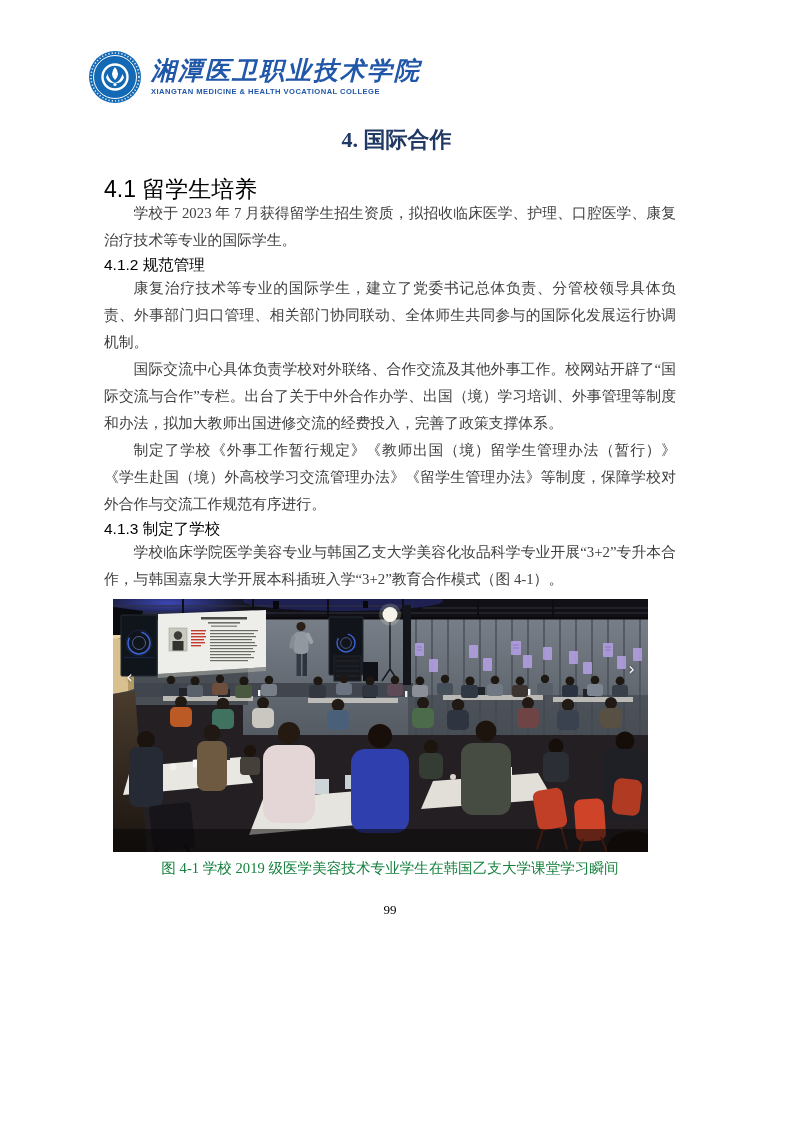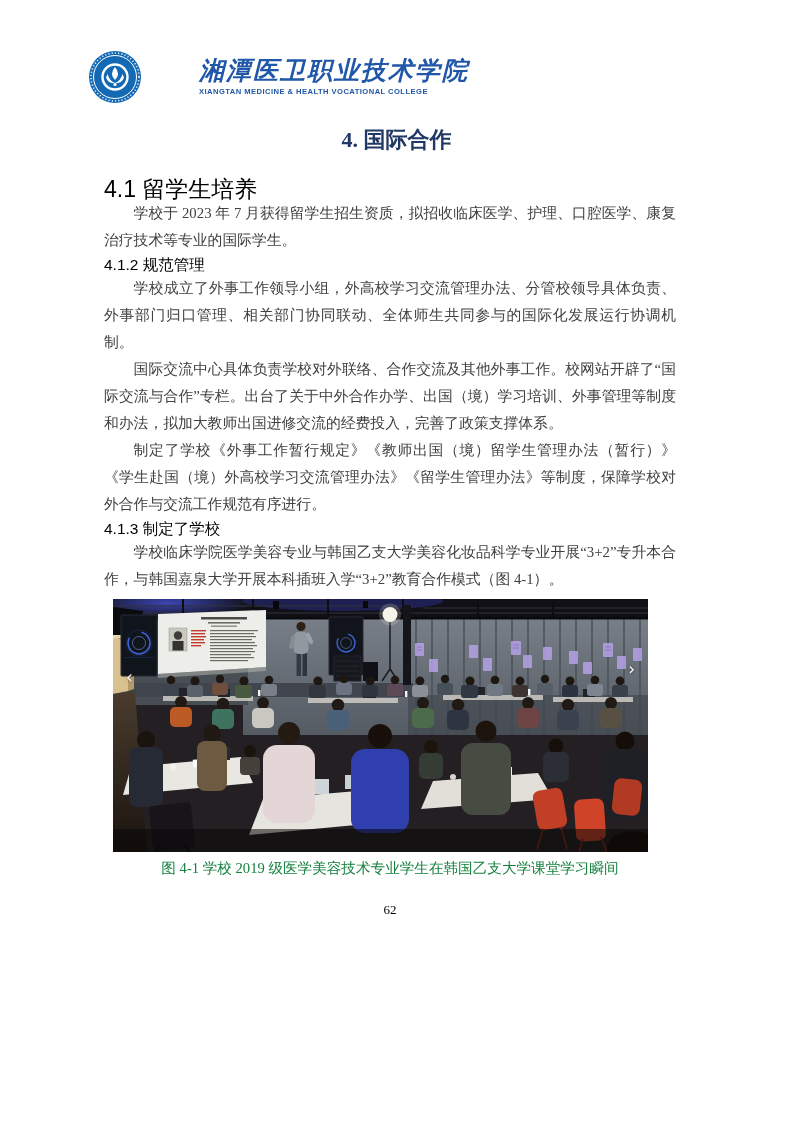--- a/index.html
+++ b/index.html
@@ -4,21 +4,21 @@
 <style>
   html,body{margin:0;padding:0;}
   body{
     width:793px;height:1122px;position:relative;overflow:hidden;
     background:#ffffff;color:#000;
     font-family:"Liberation Serif", serif;
   }
   
   .header{position:absolute;left:88px;top:50px;display:flex;align-items:center;gap:9px;}
   .emblem{width:54px;height:54px;flex:0 0 auto;}
-  .logo-text{display:flex;flex-direction:column;margin-left:48px;}
+  .logo-text{display:flex;flex-direction:column;}
   .logo-zh{
     font-family:"DejaVu Serif", serif;font-style:italic;font-weight:bold;
     font-size:25px;line-height:1;color:#2157a8;letter-spacing:2px;white-space:nowrap;
   }
   .logo-en{
     font-family:"Liberation Sans", sans-serif;font-weight:bold;
     font-size:7.6px;letter-spacing:.45px;color:#2157a8;margin-top:4px;white-space:nowrap;
   }
   
   .doc-title{
@@ -91,21 +91,21 @@
 
 <h1 class="doc-title">4. 国际合作</h1>
 
 <div class="content">
 
   <h2 class="sec">4.1 留学生培养</h2>
 
   <p class="body mt-p1">学校于 2023 年 7 月获得留学生招生资质，拟招收临床医学、护理、口腔医学、康复治疗技术等专业的国际学生。</p>
 
   <h3 class="sub mt-h3b">4.1.2 规范管理</h3>
-  <p class="body mt-p2">学校成立了外事工作领导小组，外高校学习交流管理办法、分管校领导具体负责、外事部门归口管理、相关部门协同联动、全体师生共同参与的国际化发展运行协调机制。</p>
+  <p class="body mt-p2">康复治疗技术等专业的国际学生，建立了党委书记总体负责、分管校领导具体负责、外事部门归口管理、相关部门协同联动、全体师生共同参与的国际化发展运行协调机制。</p>
   <p class="body mt-p3">国际交流中心具体负责学校对外联络、合作交流及其他外事工作。校网站开辟了“国际交流与合作”专栏。出台了关于中外合作办学、出国（境）学习培训、外事管理等制度和办法，拟加大教师出国进修交流的经费投入，完善了政策支撑体系。</p>
   <p class="body mt-p4">制定了学校《外事工作暂行规定》《教师出国（境）留学生管理办法（暂行）》《学生赴国（境）外高校学习交流管理办法》《留学生管理办法》等制度，保障学校对外合作与交流工作规范有序进行。</p>
 
   <h3 class="sub mt-h3c">4.1.3 制定了学校</h3>
   <p class="body mt-p5">学校临床学院医学美容专业与韩国乙支大学美容化妆品科学专业开展“3+2”专升本合作，与韩国嘉泉大学开展本科插班入学“3+2”教育合作模式（图 4-1）。</p>
 
   <figure>
     <div class="photo">
       <svg viewBox="0 0 535 253" width="535" height="253" preserveAspectRatio="none">
         <defs>
@@ -386,14 +386,14 @@
         </g>
         <rect x="0" y="230" width="535" height="23" fill="#0a0807" opacity=".55"></rect>
         <ellipse cx="520" cy="250" rx="26" ry="18" fill="#0f0a07"></ellipse>
       </svg>
       <span class="ph-arrow prev">‹</span>
       <span class="ph-arrow next">›</span>
     </div>
     <figcaption>图 4-1 学校 2019 级医学美容技术专业学生在韩国乙支大学课堂学习瞬间</figcaption>
   </figure>
 
-  <div class="page-number">62</div>
+  <div class="page-number">99</div>
 </div>
 
 </body></html>

